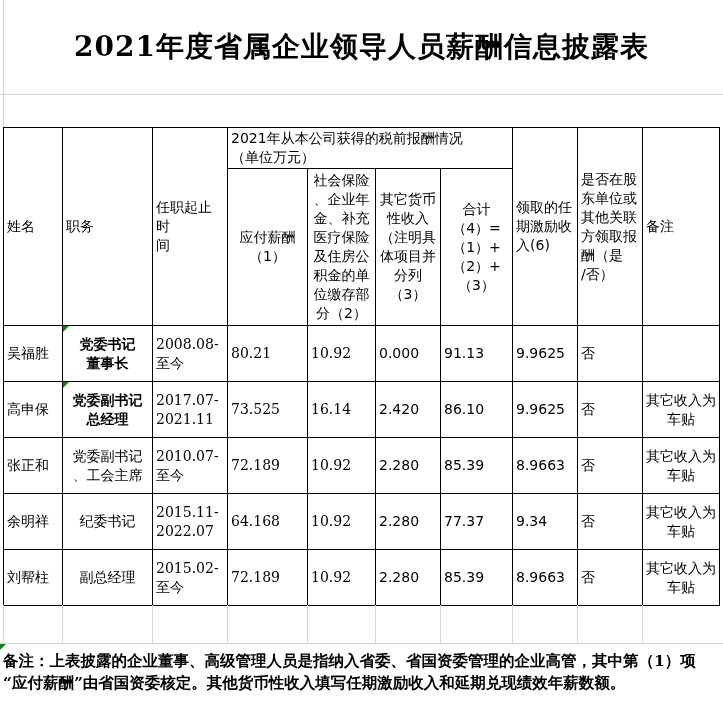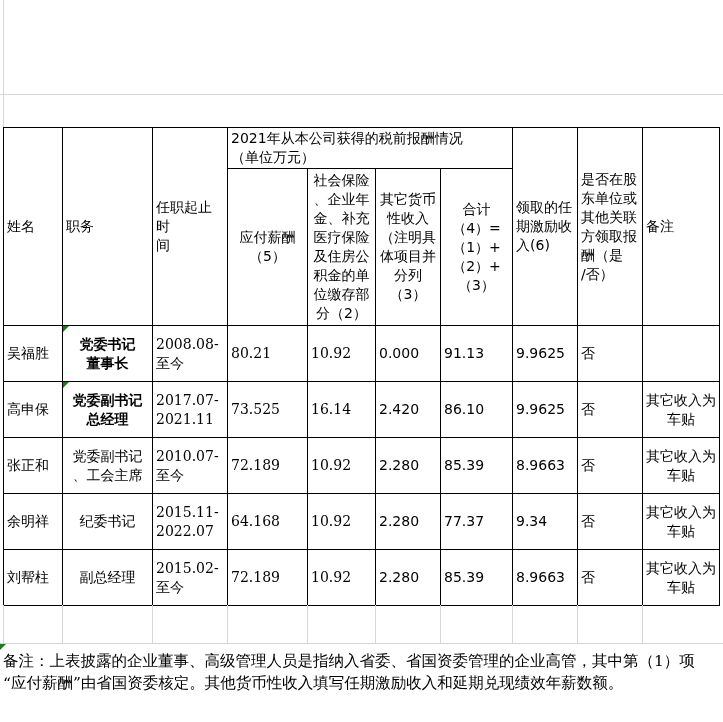--- a/index.html
+++ b/index.html
@@ -30,30 +30,33 @@
   td.rel{position:relative;font-weight:bold;}
   .tri{position:absolute;top:0;left:0;width:0;height:0;
     border-top:6px solid #1f7a1f;border-right:6px solid transparent;}
 
   
   .grid-row{position:absolute;left:3px;top:605px;width:716px;height:38px;display:flex;
     border-left:1px solid #d6d6d6;}
   .grid-row div{height:100%;border-right:1px solid #d6d6d6;box-sizing:border-box;}
 
   
-  .footnote{position:absolute;left:0;top:643px;width:723px;}
+  .footnote{position:absolute;left:0;top:643px;width:723px;font-weight:bold;}
   .footnote-text{padding:7px 2px 0 3px;font-family:"DejaVu Serif","Liberation Serif",serif;
     font-size:15.5px;line-height:22px;white-space:pre-line;}
   .footnote .tri{top:1px;}
 </style>
 </head>
 <body>
 
 <div id="stage">
 
+  <div class="title-row">
+    <div class="page-title">2021年度省属企业领导人员薪酬信息披露表</div>
+  </div>
 
   <div class="vline-left"></div>
   <div class="hline-94"></div>
 
   <table class="salary">
     <colgroup>
       <col style="width:59px">
         <col style="width:90px">
         <col style="width:75px">
       <col style="width:80px">
@@ -77,21 +80,21 @@
       <td rowspan="2" class="center">是否在股
 东单位或
 其他关联
 方领取报
 酬（是
 /否）</td>
       <td rowspan="2" class="center">备注</td>
     </tr>
     <tr style="height:157px">
       <td class="left">应付薪酬
-（5）</td>
+（1）</td>
       <td class="left">社会保险
 、企业年
 金、补充
 医疗保险
 及住房公
 积金的单
 位缴存部
 分（2）</td>
       <td class="left">其它货币
 性收入

